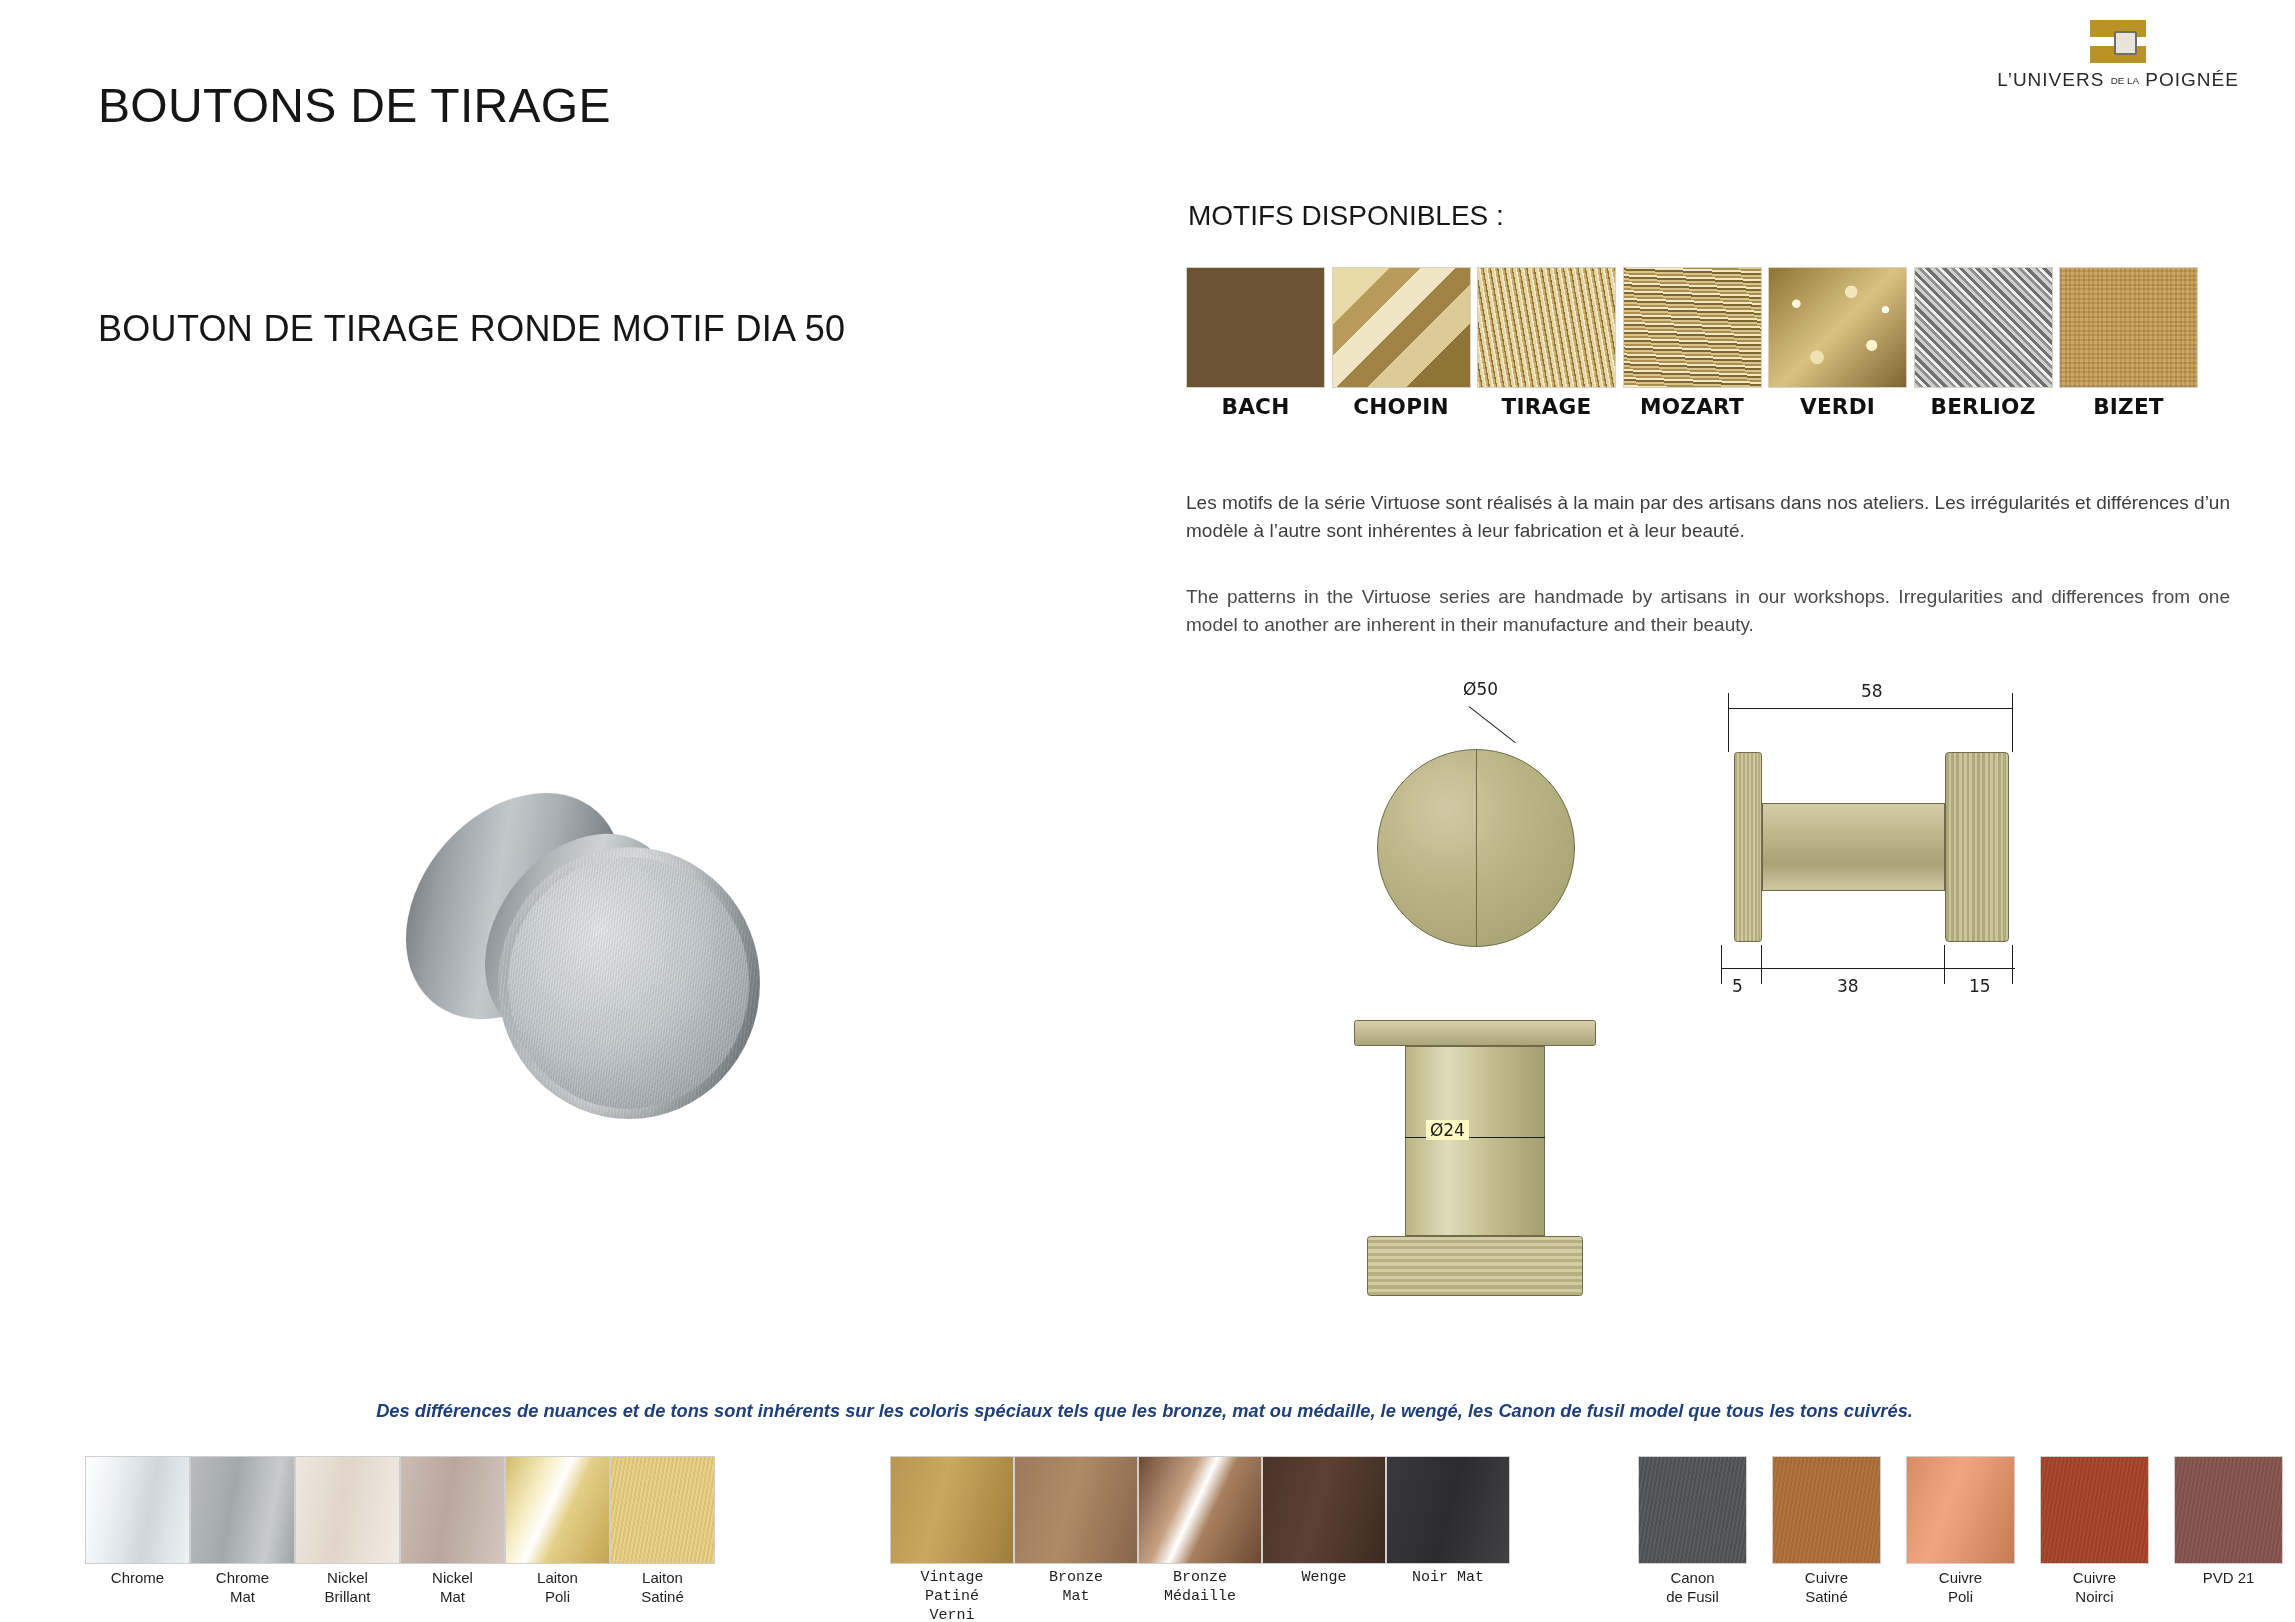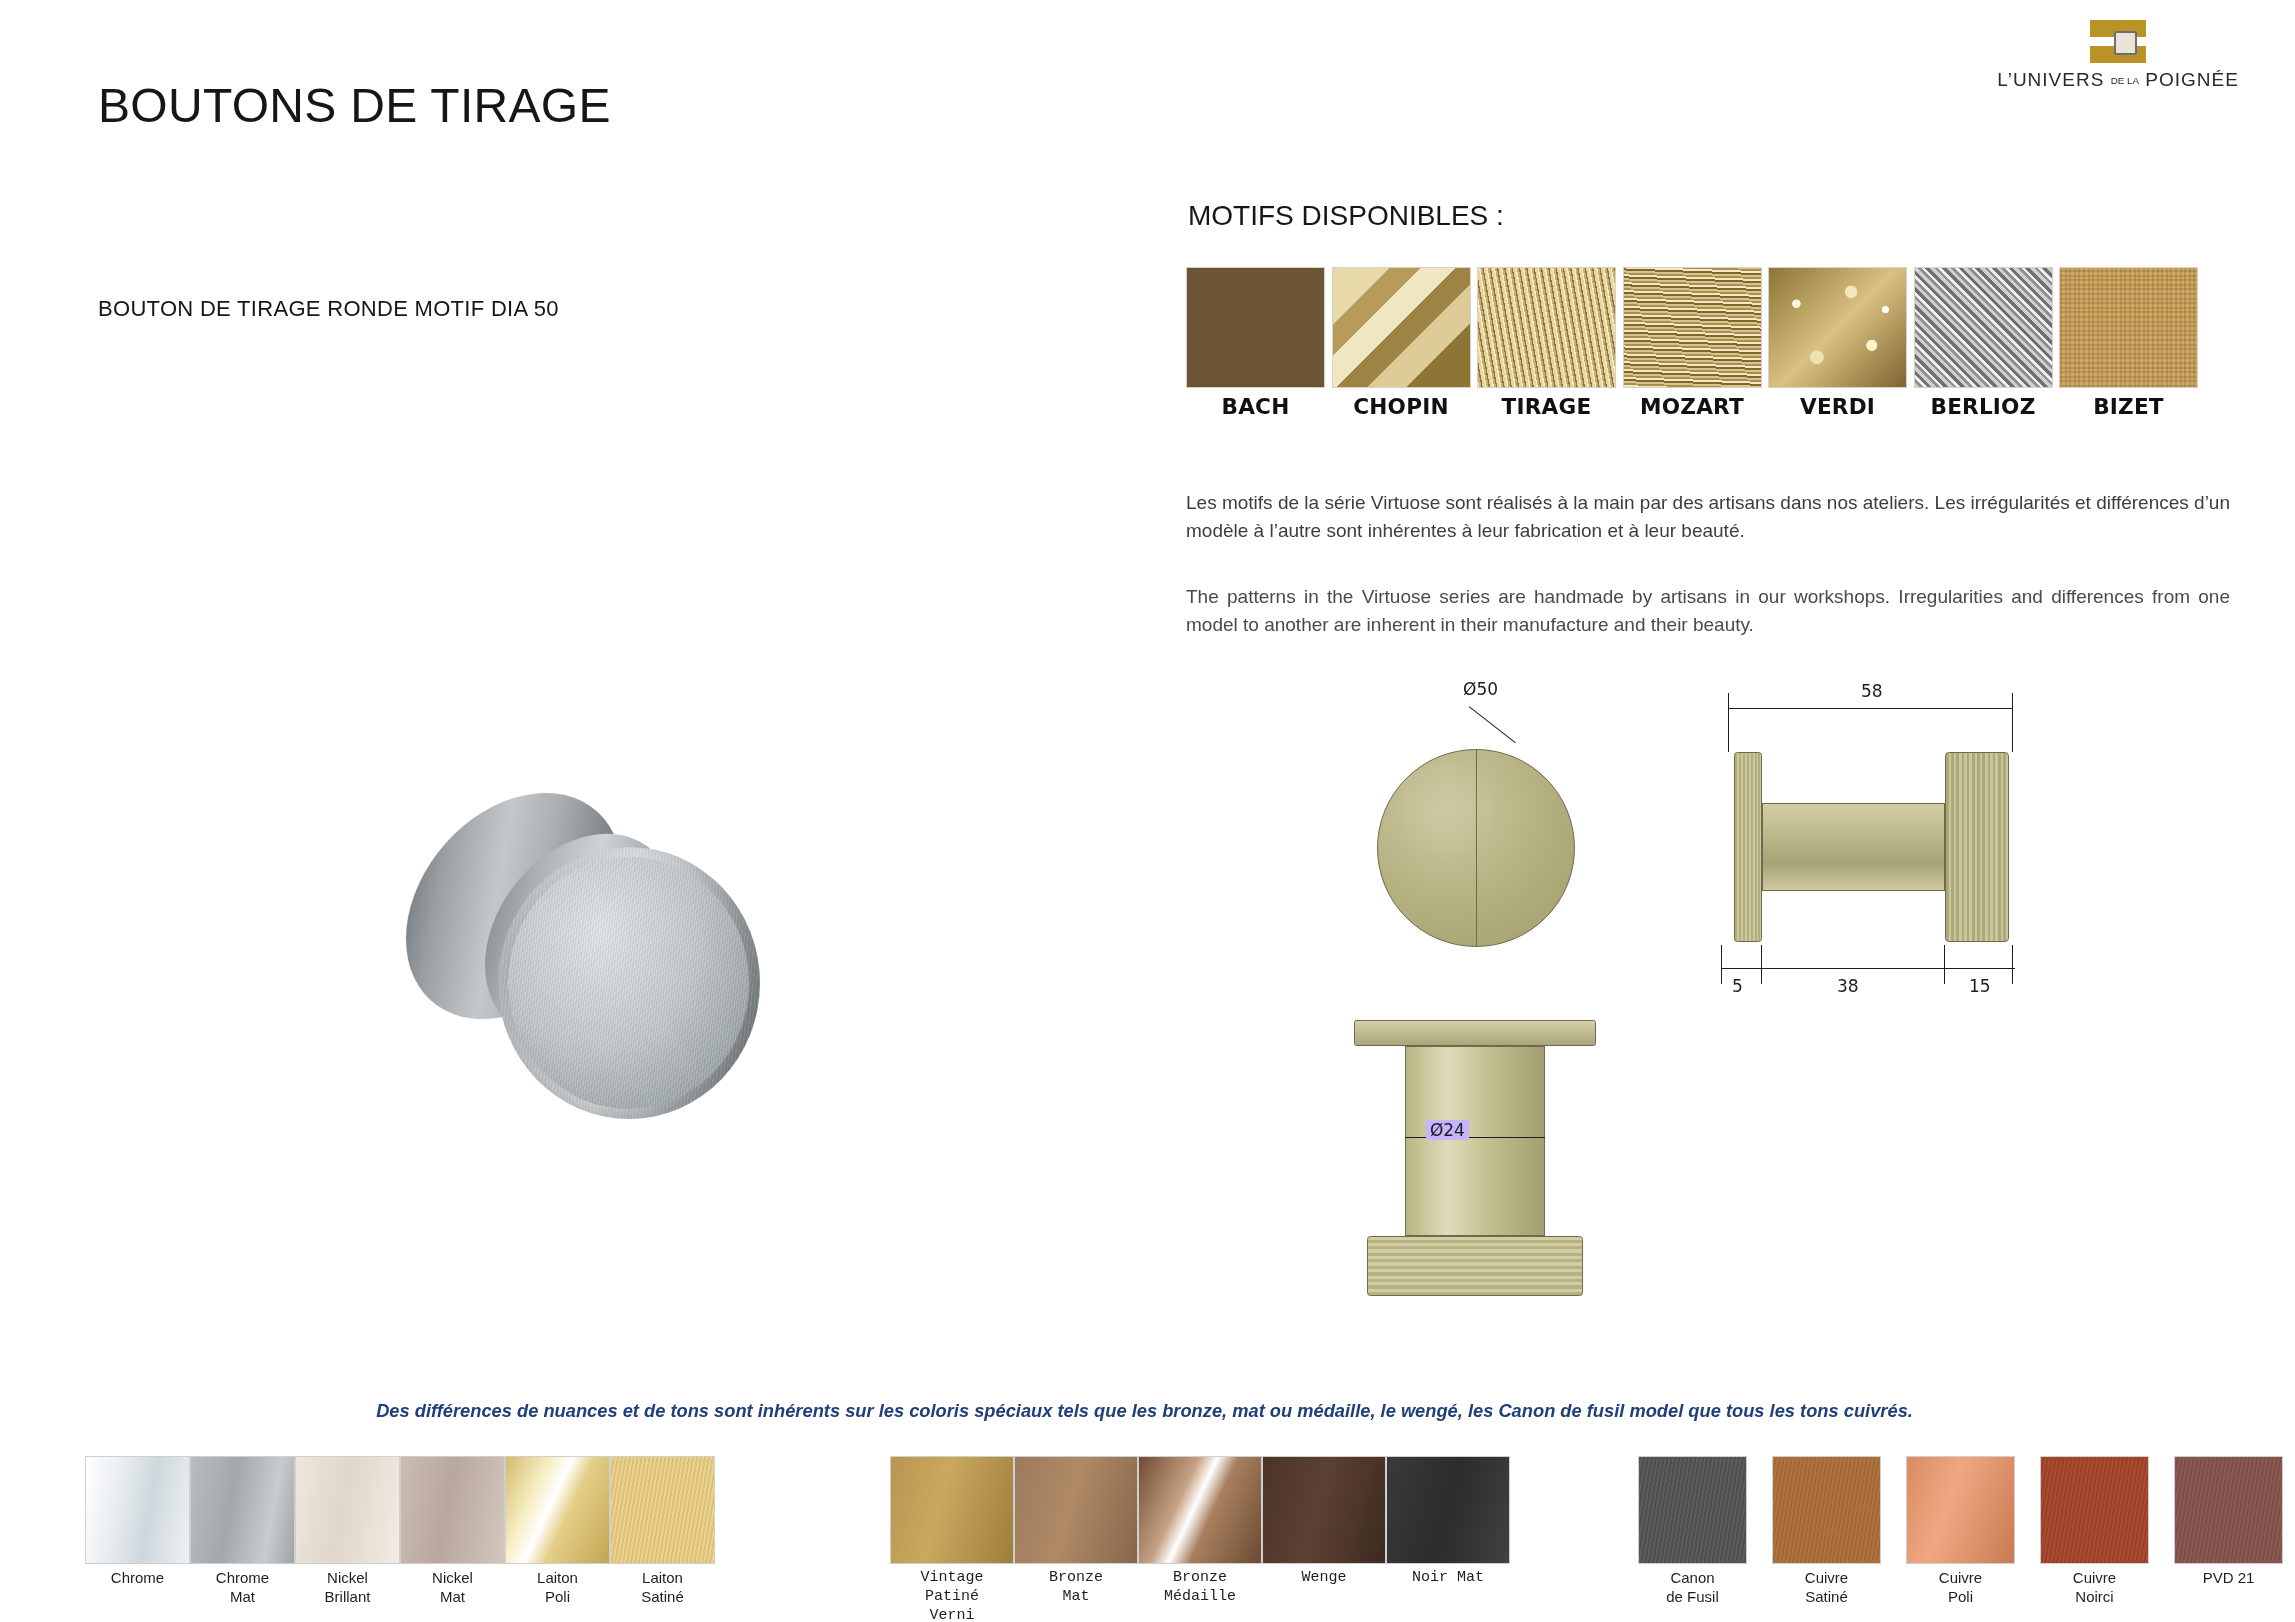--- a/index.html
+++ b/index.html
@@ -69,21 +69,21 @@
     font-size: 9.8px;
     vertical-align: 2px;
     letter-spacing: 0;
   }
 
   
   .product-title {
     position: absolute;
     left: 98px;
     top: 278px;
-    font-size: 22px;
+    font-size: 36px;
     font-weight: 400;
     letter-spacing: 0.3px;
     color: #161616;
   }
 
   
   .photo {
     position: absolute;
     left: 393px;
     top: 759px;
@@ -442,21 +442,21 @@
   <div class="dw-label" style="left:404px; top:309px;">5</div>
   <div class="dw-label" style="left:509px; top:309px;">38</div>
   <div class="dw-label" style="left:641px; top:309px;">15</div>
 
   <div class="side-view">
     <div class="sv-top"></div>
     <div class="sv-stem"></div>
     <div class="sv-bot"></div>
   </div>
   <div class="lead-line" style="left:77px; top:470px; width:140px; height:1.3px;"></div>
-  <div class="dw-label" style="left:98px; top:453px; background:#c4b5fd; padding:0 3.9px;">Ø24</div>
+  <div class="dw-label" style="left:98px; top:453px; background:#fef9c3; padding:0 3.9px;">Ø24</div>
 </div>
 
 <div class="note">Des différences de nuances et de tons sont inhérents sur les coloris spéciaux tels que les bronze, mat ou médaille, le wengé,  les Canon de fusil model que tous les tons cuivrés.</div>
 
 <div class="finish-group group-a">
   <div class="finish">
     <div class="fsw f-chrome"></div>
     <div class="flabel" style="white-space:pre-line;">Chrome</div>
   </div>
   <div class="finish">

